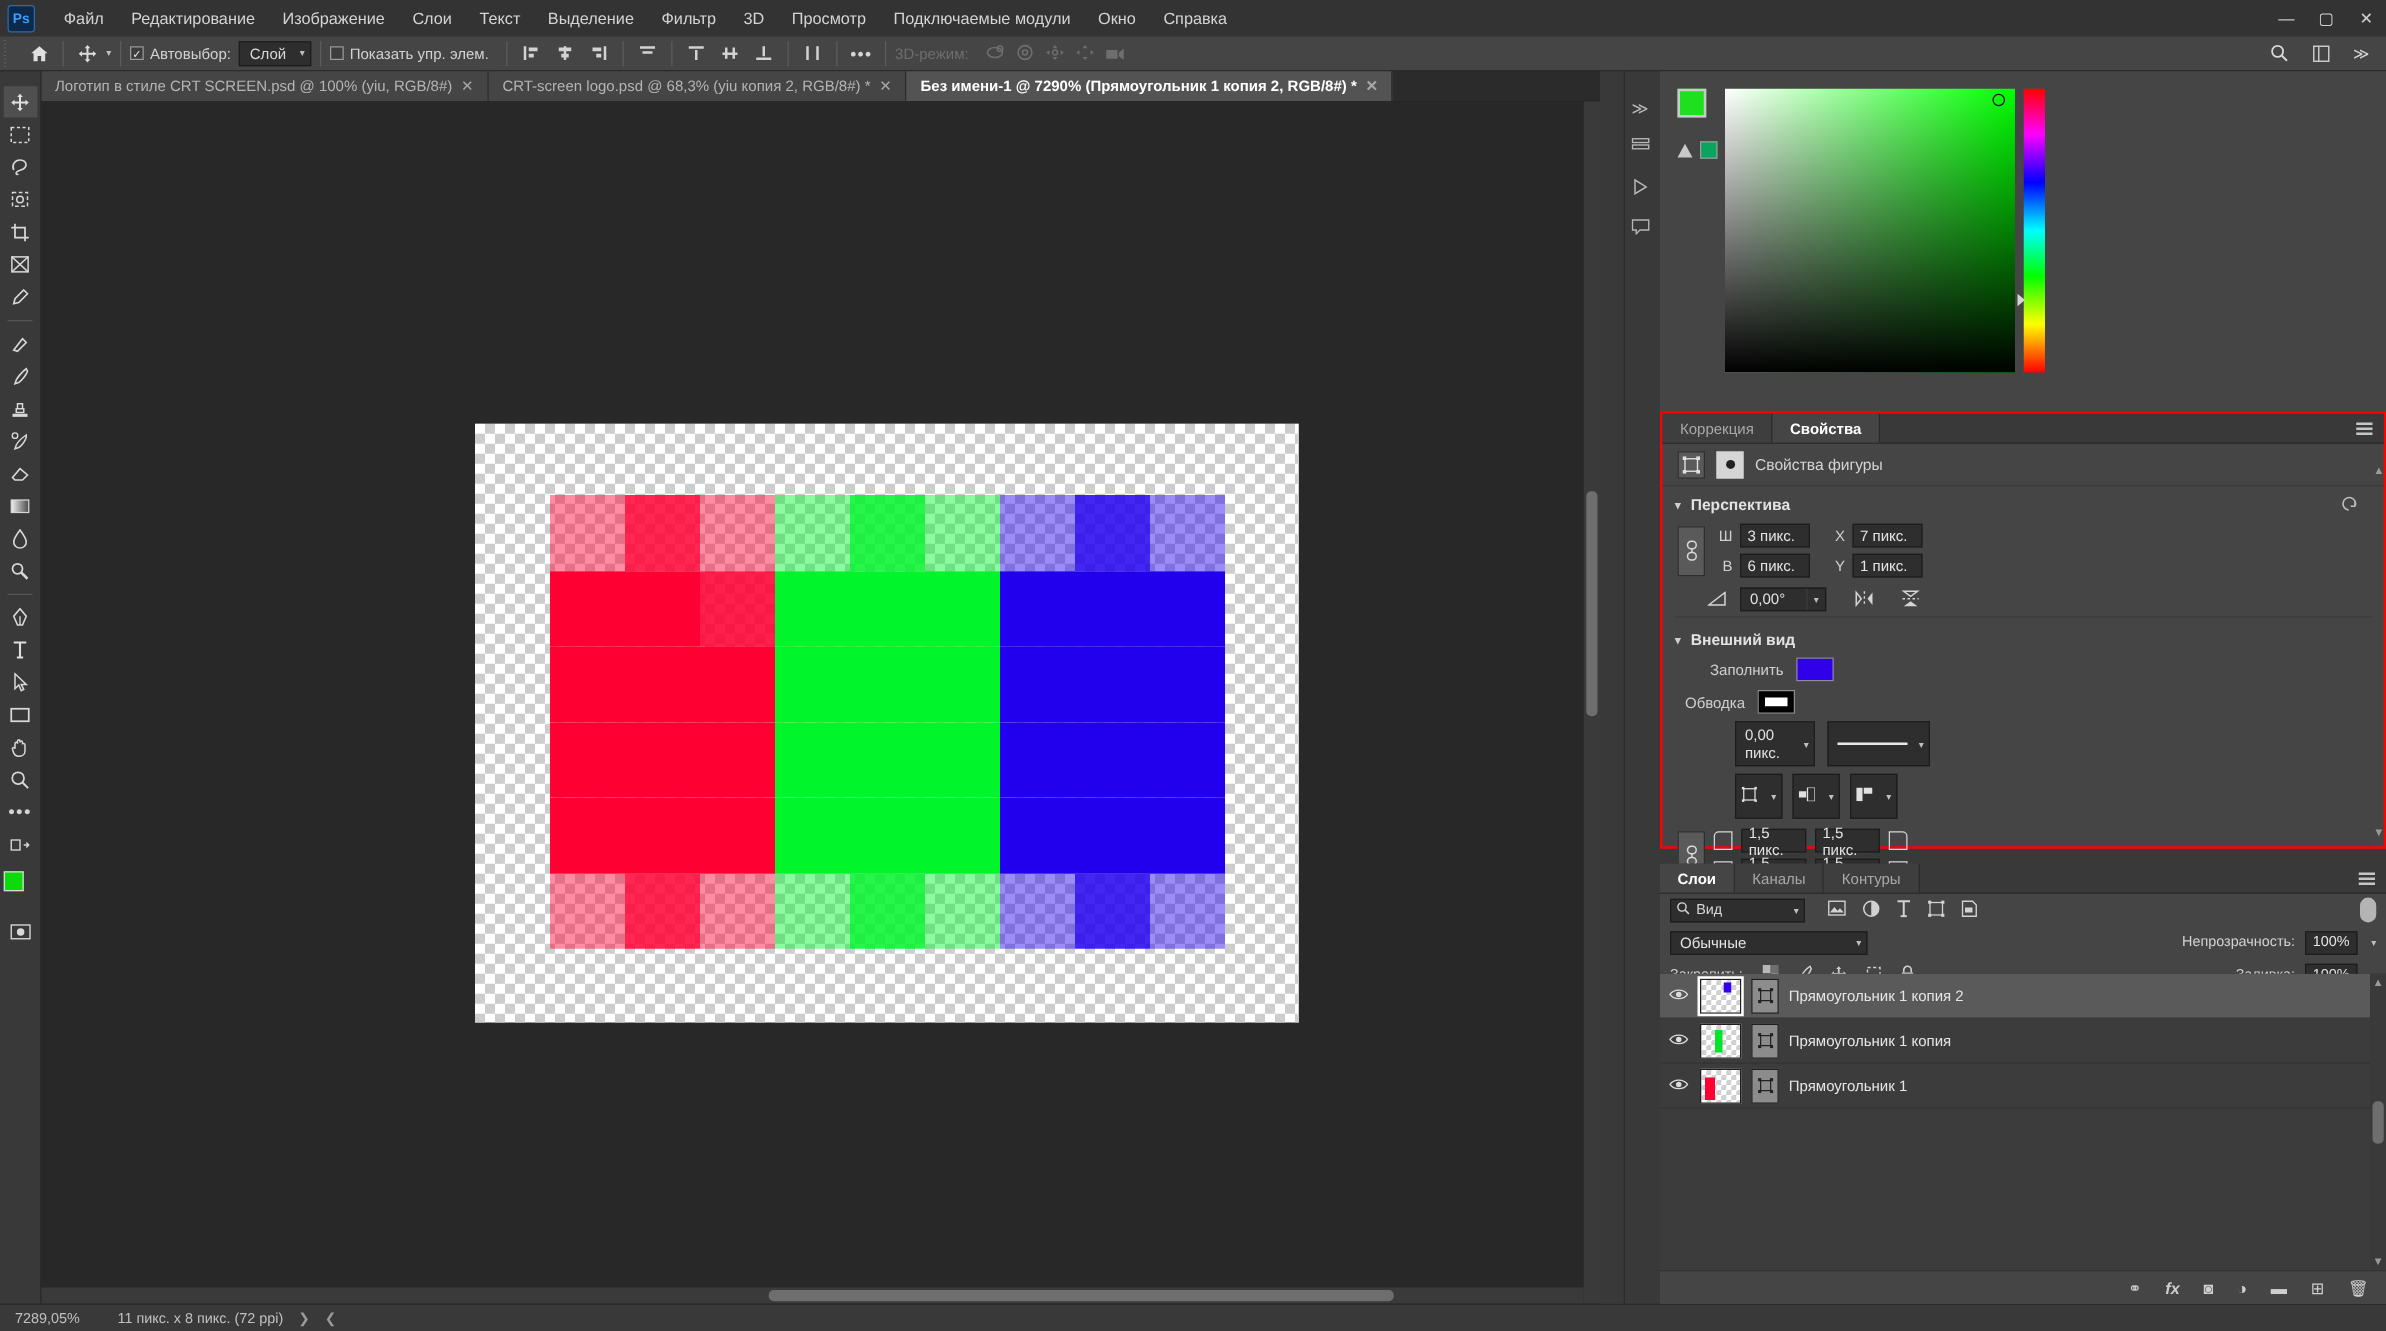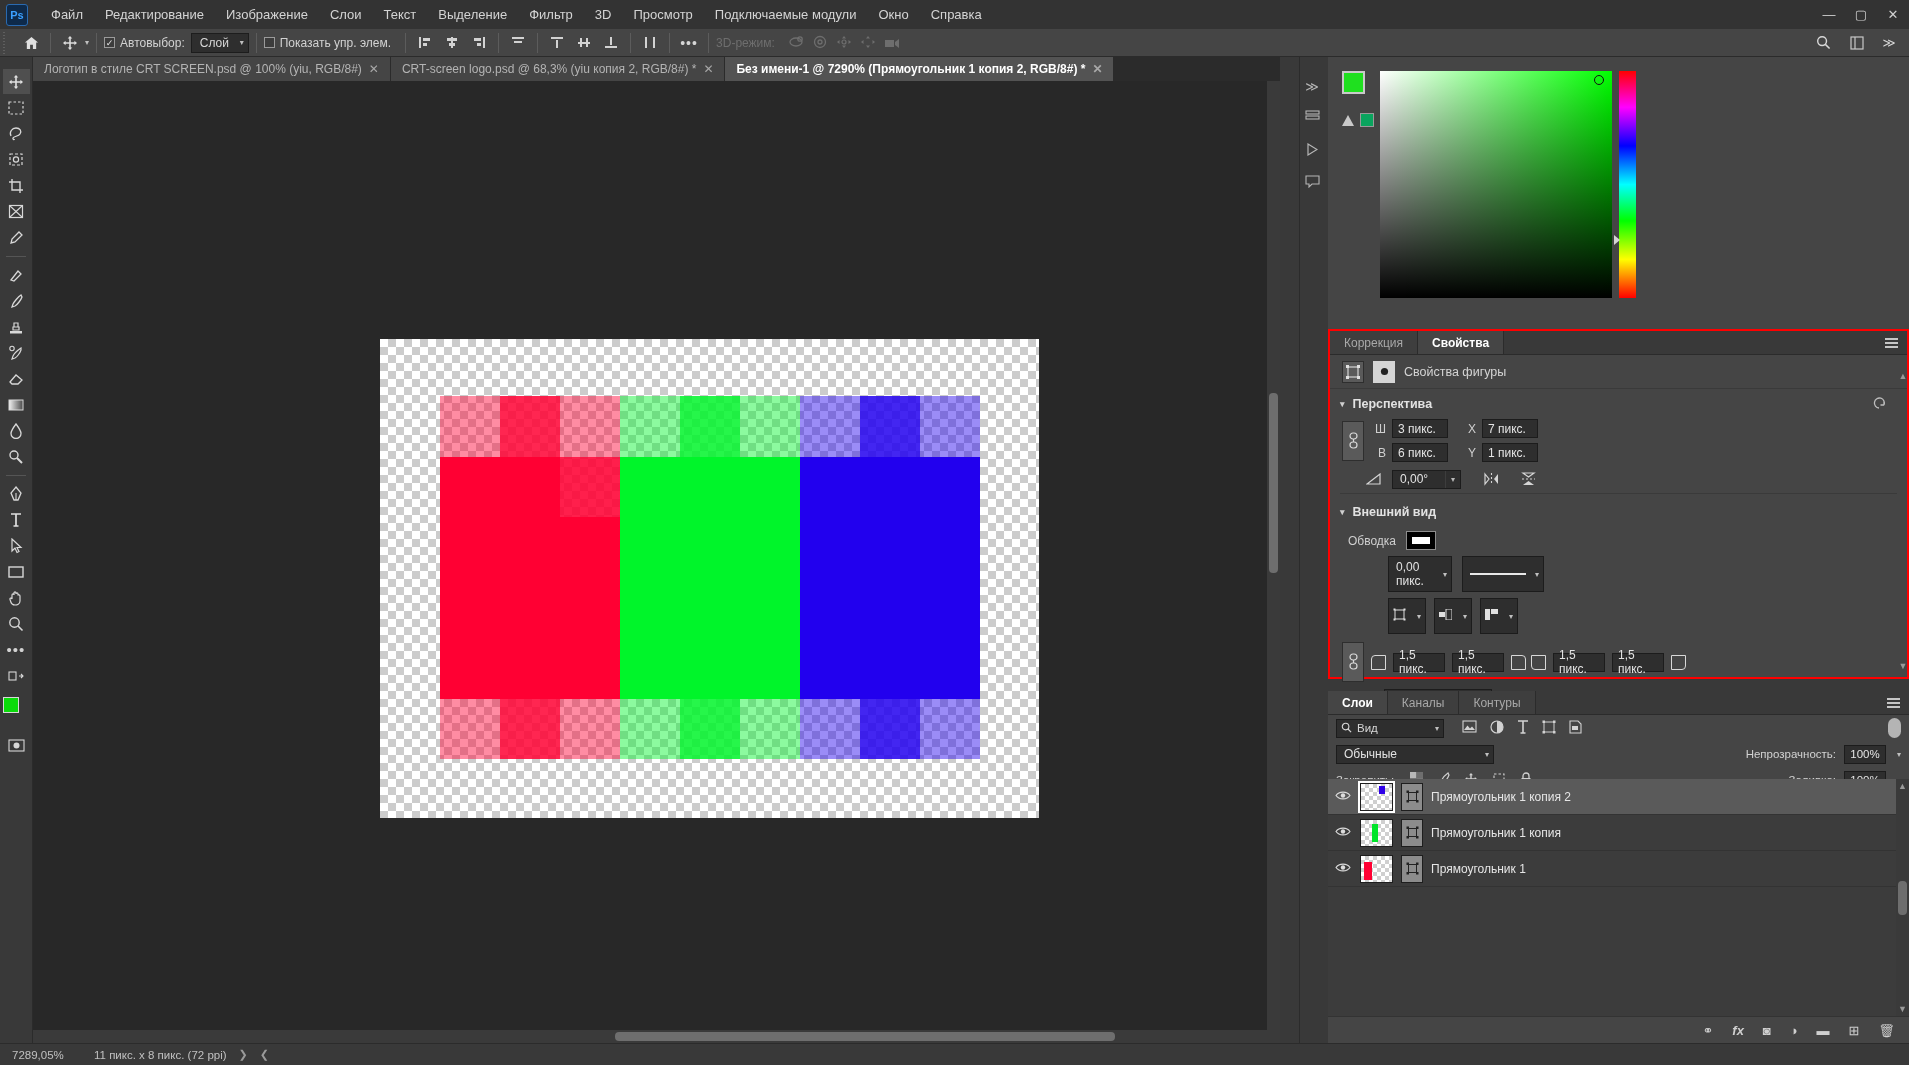--- a/index.html
+++ b/index.html
@@ -874,20 +874,24 @@
           </span>
         </div>
 
         <div class="sep-line"></div>
 
         <div class="sect-head">
           <span class="caret">▾</span>
           <span>Внешний вид</span>
         </div>
 
+        <div class="row" style="gap:10px; margin-top:2px; padding-left:38px;">
+          <span style="font-size:12px;color:#cfcfcf;">Заполнить</span>
+          <span class="swatch-fill"></span>
+        </div>
 
         <div class="row" style="gap:10px; margin-top:7px; padding-left:18px;">
           <span style="font-size:12px;color:#cfcfcf;">Обводка</span>
           <span class="swatch-stroke">
               <i></i>
             </span>
         </div>
 
         <div class="row" style="gap:10px; margin-top:6px; padding-left:58px;">
           <span class="dd" style="width:64px;">
@@ -928,21 +932,21 @@
         </div>
 
         <div class="row" style="gap:7px; margin-top:8px;">
           <div class="link-btn">
             <svg width="11" height="18" viewBox="0 0 11 18">
                 <rect x="2" y="1" width="7" height="6" rx="3" fill="none" stroke="#d8d8d8" stroke-width="1.2"></rect>
                 <rect x="2" y="10" width="7" height="6" rx="3" fill="none" stroke="#d8d8d8" stroke-width="1.2"></rect>
                 <line x1="5.5" y1="7" x2="5.5" y2="10" stroke="#d8d8d8" stroke-width="1.2"></line>
               </svg>
           </div>
-          <div style="display:flex;flex-direction:row;gap:5px;">
+          <div style="display:flex;flex-direction:column;gap:5px;">
             <div style="display:flex;align-items:center;gap:7px;">
               <span class="cornerbox"></span>
               <span class="cornerfield">1,5 пикс.</span>
               <span class="cornerfield">1,5 пикс.</span>
               <span class="cornerbox tr"></span>
             </div>
             <div style="display:flex;align-items:center;gap:7px;">
               <span class="cornerbox bl"></span>
               <span class="cornerfield">1,5 пикс.</span>
               <span class="cornerfield">1,5 пикс.</span>

